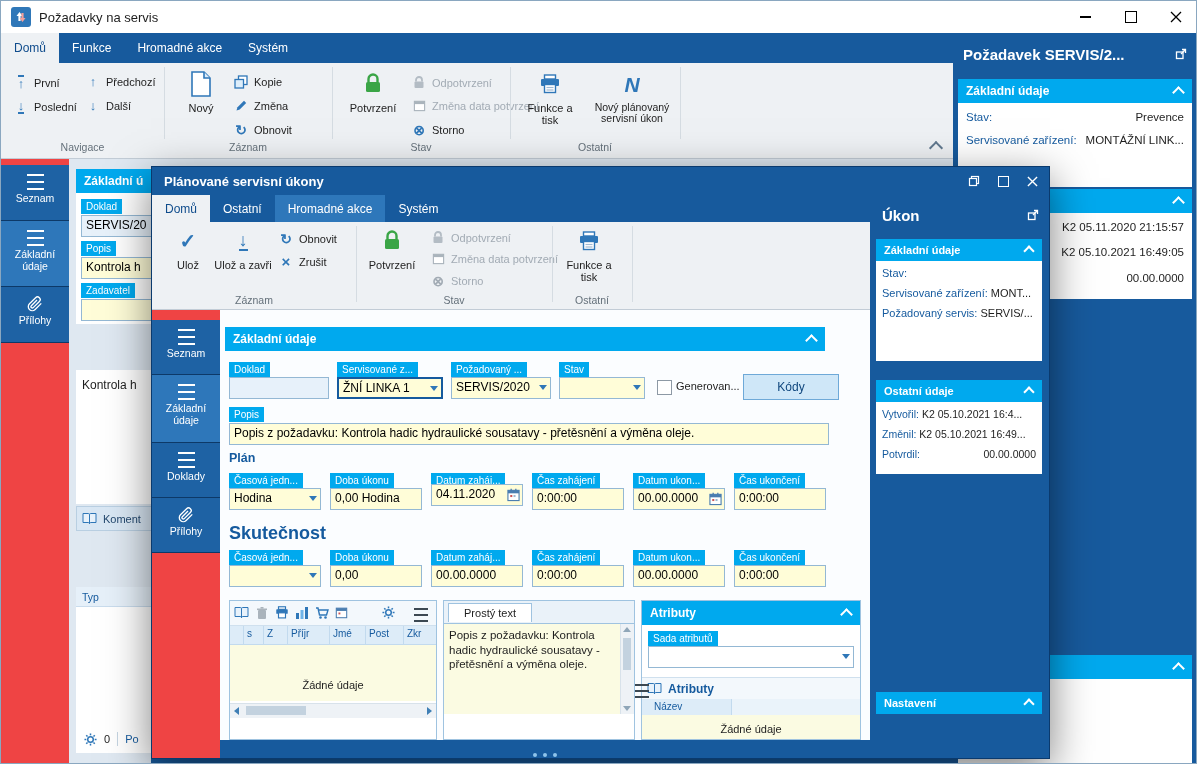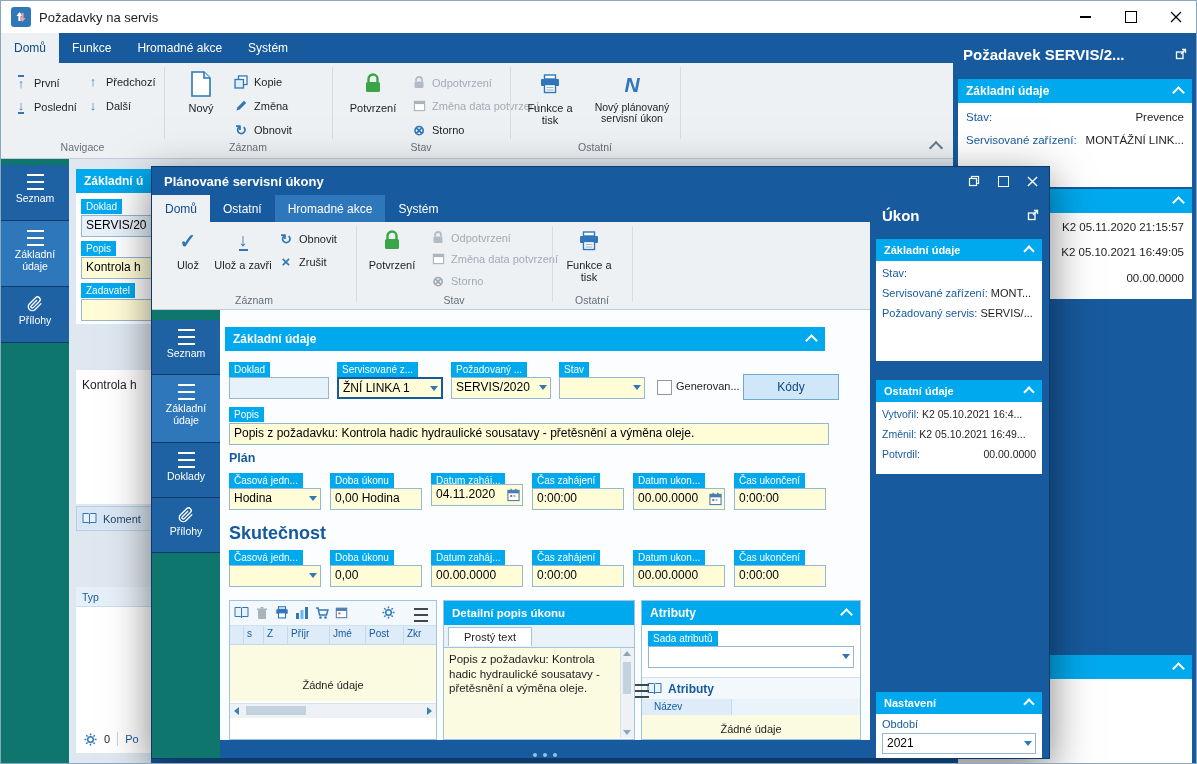--- a/index.html
+++ b/index.html
@@ -20,21 +20,21 @@
   .grpl{position:absolute;font-size:10.5px;color:#64707a;text-align:center;white-space:nowrap;}
   .bigbtn{position:absolute;text-align:center;font-size:11px;line-height:12px;color:#1e1e1e;}
   .bigbtn .bicon{height:30px;display:flex;align-items:center;justify-content:center;margin-bottom:3px;}
   .sbtn{position:absolute;display:flex;align-items:center;gap:5px;font-size:11px;white-space:nowrap;}
   .sbtn .sic{width:16px;display:flex;justify-content:center;align-items:center;}
   .dis{color:#a2abb4;}
   .arr{color:#2f77b8;font-weight:bold;font-size:13px;line-height:1;display:inline-block;}
   .arr.g{color:#a2abb4;}
   .bart{border-top:2px solid #2f77b8;}
   .barb{border-bottom:2px solid #2f77b8;}
-  .side{background:#0f766e;}
+  .side{background:#ef4444;}
   .sitem{position:absolute;left:0;width:68px;color:#fff;text-align:center;background:#1e62a4;border-bottom:1px solid #0d3968;font-size:10.5px;line-height:12px;padding:9px 2px 0;box-sizing:border-box;}
   .sitem.sel{background:#2e77ba;}
   .ham{width:17px;height:12px;border-top:2.4px solid #fff;border-bottom:2.4px solid #fff;position:relative;display:inline-block;}
   .ham:before{content:"";position:absolute;left:0;right:0;top:50%;margin-top:-1.2px;height:2.4px;background:#fff;}
   .ham.dk{border-color:#3c4852;}
   .ham.dk:before{background:#3c4852;}
   .ham.sm{width:14px;height:10px;border-width:2px;}
   .ham.sm:before{height:2px;margin-top:-1px;}
   .chead{position:relative;background:#00a9ee;color:#fff;font-weight:bold;font-size:12px;height:24px;line-height:24px;padding:0 8px;box-sizing:border-box;white-space:nowrap;overflow:hidden;}
   .chead.sm{font-size:11px;height:22px;line-height:22px;}
@@ -597,21 +597,20 @@
         </div>
         <div style="height:2px;background:#fff;"></div>
         <div style="position:relative;height:14px;background:#eef2f6;border-top:1px solid #d8e2ea;">
           <span class="ab tl" style="left:4px;top:3px;"></span>
           <span class="ab" style="left:16px;top:2px;width:60px;height:9px;background:#c3d2df;"></span>
           <span class="ab trr" style="right:4px;top:3px;"></span>
         </div>
       </div>
 
       <div class="panel" style="left:223px;top:290px;width:192px;height:140px;">
-        <div class="chead" style="font-size:11.5px;"><span>Detailní popis úkonu</span></div>
         <div style="position:relative;height:22px;background:#eaf2f9;border-bottom:1px solid #9fc3e0;">
           <span class="ab" style="left:4px;top:2px;width:84px;height:19px;background:#fff;border:1px solid #9fc3e0;border-bottom:none;box-sizing:border-box;font-size:11px;text-align:center;line-height:18px;">Prostý text</span>
         </div>
         <div style="position:relative;height:90px;background:#fbfbe2;">
           <div class="ab" style="left:5px;top:4px;right:18px;font-size:11.5px;line-height:14.5px;">Popis z požadavku: Kontrola hadic hydraulické sousatavy - přetěsnění a výměna oleje.</div>
           <div class="ab" style="right:0;top:0;bottom:0;width:13px;background:#eef2f6;border-left:1px solid #d8e2ea;">
             <span class="ab tu" style="left:2px;top:3px;"></span>
             <span class="ab" style="left:2px;top:14px;width:8px;height:32px;background:#c3d2df;"></span>
             <span class="ab td" style="left:2px;bottom:3px;"></span>
           </div>
@@ -664,24 +663,17 @@
         <div class="chead sm"><span>Ostatní údaje</span><span class="chev"></span></div>
         <div class="card" style="position:relative;height:72px;font-size:10.5px;">
           <div class="ab nw" style="left:6px;top:6px;right:2px;"><span class="blab">Vytvořil:</span> <span>K2 05.10.2021 16:4...</span></div>
           <div class="ab nw" style="left:6px;top:26px;right:2px;"><span class="blab">Změnil:</span> <span>K2 05.10.2021 16:49...</span></div>
           <span class="ab blab" style="left:6px;top:46px;">Potvrdil:</span>
           <span class="ab" style="right:6px;top:46px;">00.00.0000</span>
         </div>
       </div>
       <div class="ab" style="left:6px;top:497px;width:166px;">
         <div class="chead sm"><span>Nastavení</span><span class="chev"></span></div>
-        <div class="card" style="position:relative;height:44px;font-size:11px;">
-          <span class="ab blab" style="left:6px;top:4px;">Období</span>
-          <div class="fld wh hasdd" style="left:6px;top:19px;width:154px;height:21px;">
-              <span class="t">2021</span>
-              <span class="dd"></span>
-            </div>
-        </div>
       </div>
     </div>
   </div>
 
 </div>
 
 </body></html>

